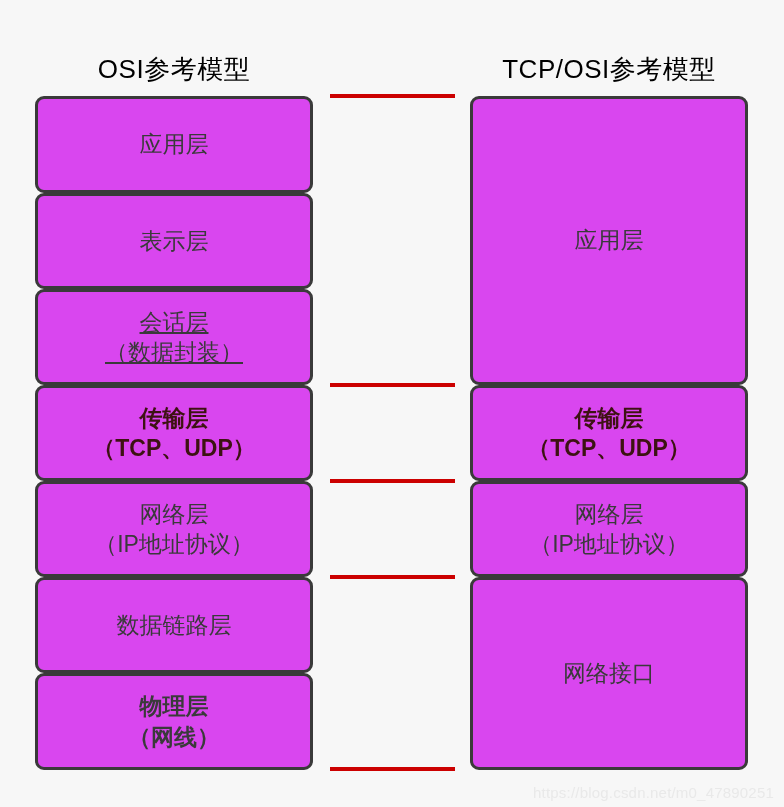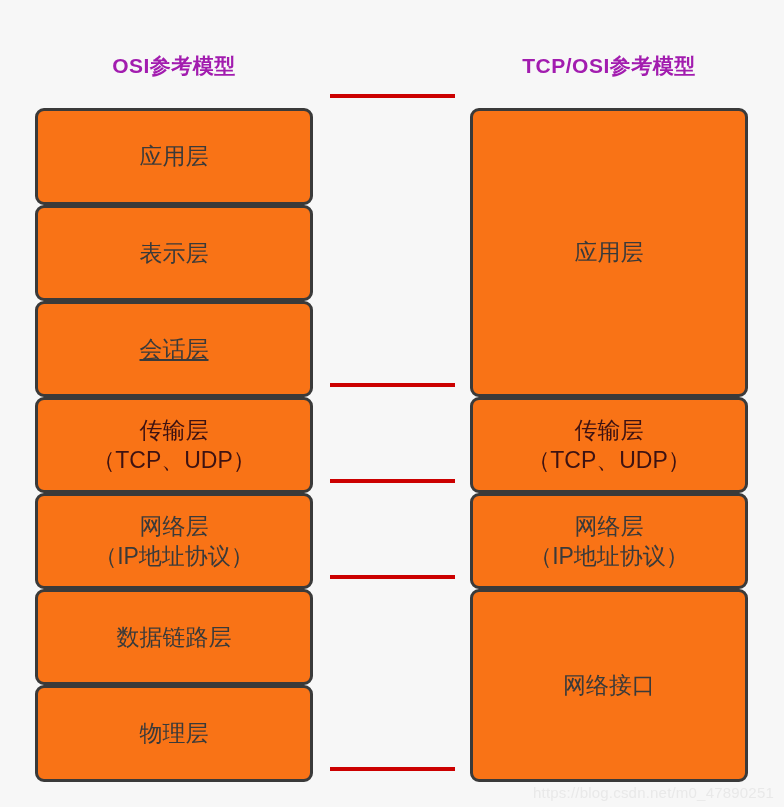--- a/index.html
+++ b/index.html
@@ -16,23 +16,23 @@
   }
   #diagram {
     position: relative;
     width: 784px;
     height: 807px;
   }
 
   
   .col-title {
     position: absolute;
-    font-size: 21px;
-    font-weight: bold;
-    color: #a21caf;
+    font-size: 26px;
+    font-weight: normal;
+    color: #000000;
     letter-spacing: 0.5px;
     text-align: center;
     white-space: nowrap;
   }
   #title-osi {
     left: 35px;
     top: 52px;
     width: 278px;
   }
   #title-tcpip {
@@ -49,33 +49,33 @@
   #stack-osi   { left: 35px;  top: 96px; }
   #stack-tcpip { left: 470px; top: 96px; }
 
   .layer-box {
     position: absolute;
     left: 0;
     width: 278px;
     box-sizing: border-box;
     border: 3px solid #3a3a3a;
     border-radius: 9px;
-    background: #f97316;
+    background: #d946ef;
     display: flex;
     flex-direction: column;
     align-items: center;
     justify-content: center;
     text-align: center;
     color: #3a3a3a;
     font-size: 23px;
     line-height: 1.32;
-    margin-top: 12px;
   }
   .layer-box.accent {
     color: #3d1212;
+    font-weight: bold;
   }
   .layer-line {
     display: block;
     white-space: nowrap;
   }
 
   
   .connector {
     position: absolute;
     left: 330px;
@@ -106,34 +106,36 @@
 
   <div class="stack" id="stack-osi">
       <div class="layer-box" style="top: 0px; height: 97px;">
         <span class="layer-line">应用层</span>
       </div>
       <div class="layer-box" style="top: 97px; height: 96px;">
         <span class="layer-line">表示层</span>
       </div>
       <div class="layer-box" style="top: 193px; height: 96px; text-decoration: underline;">
         <span class="layer-line">会话层</span>
+        <span class="layer-line">（数据封装）</span>
       </div>
       <div class="layer-box accent" style="top: 289px; height: 96px;">
         <span class="layer-line">传输层</span>
         <span class="layer-line">（TCP、UDP）</span>
       </div>
       <div class="layer-box" style="top: 385px; height: 96px;">
         <span class="layer-line">网络层</span>
         <span class="layer-line">（IP地址协议）</span>
       </div>
       <div class="layer-box" style="top: 481px; height: 96px; text-align: right;">
         <span class="layer-line">数据链路层</span>
       </div>
-      <div class="layer-box" style="top: 577px; height: 97px;">
+      <div class="layer-box" style="top: 577px; height: 97px; font-weight: bold;">
         <span class="layer-line">物理层</span>
+        <span class="layer-line">（网线）</span>
       </div>
     </div>
 
   <div class="stack" id="stack-tcpip">
       <div class="layer-box" style="top: 0px; height: 289px;">
         <span class="layer-line">应用层</span>
       </div>
       <div class="layer-box accent" style="top: 289px; height: 96px;">
         <span class="layer-line">传输层</span>
         <span class="layer-line">（TCP、UDP）</span>

